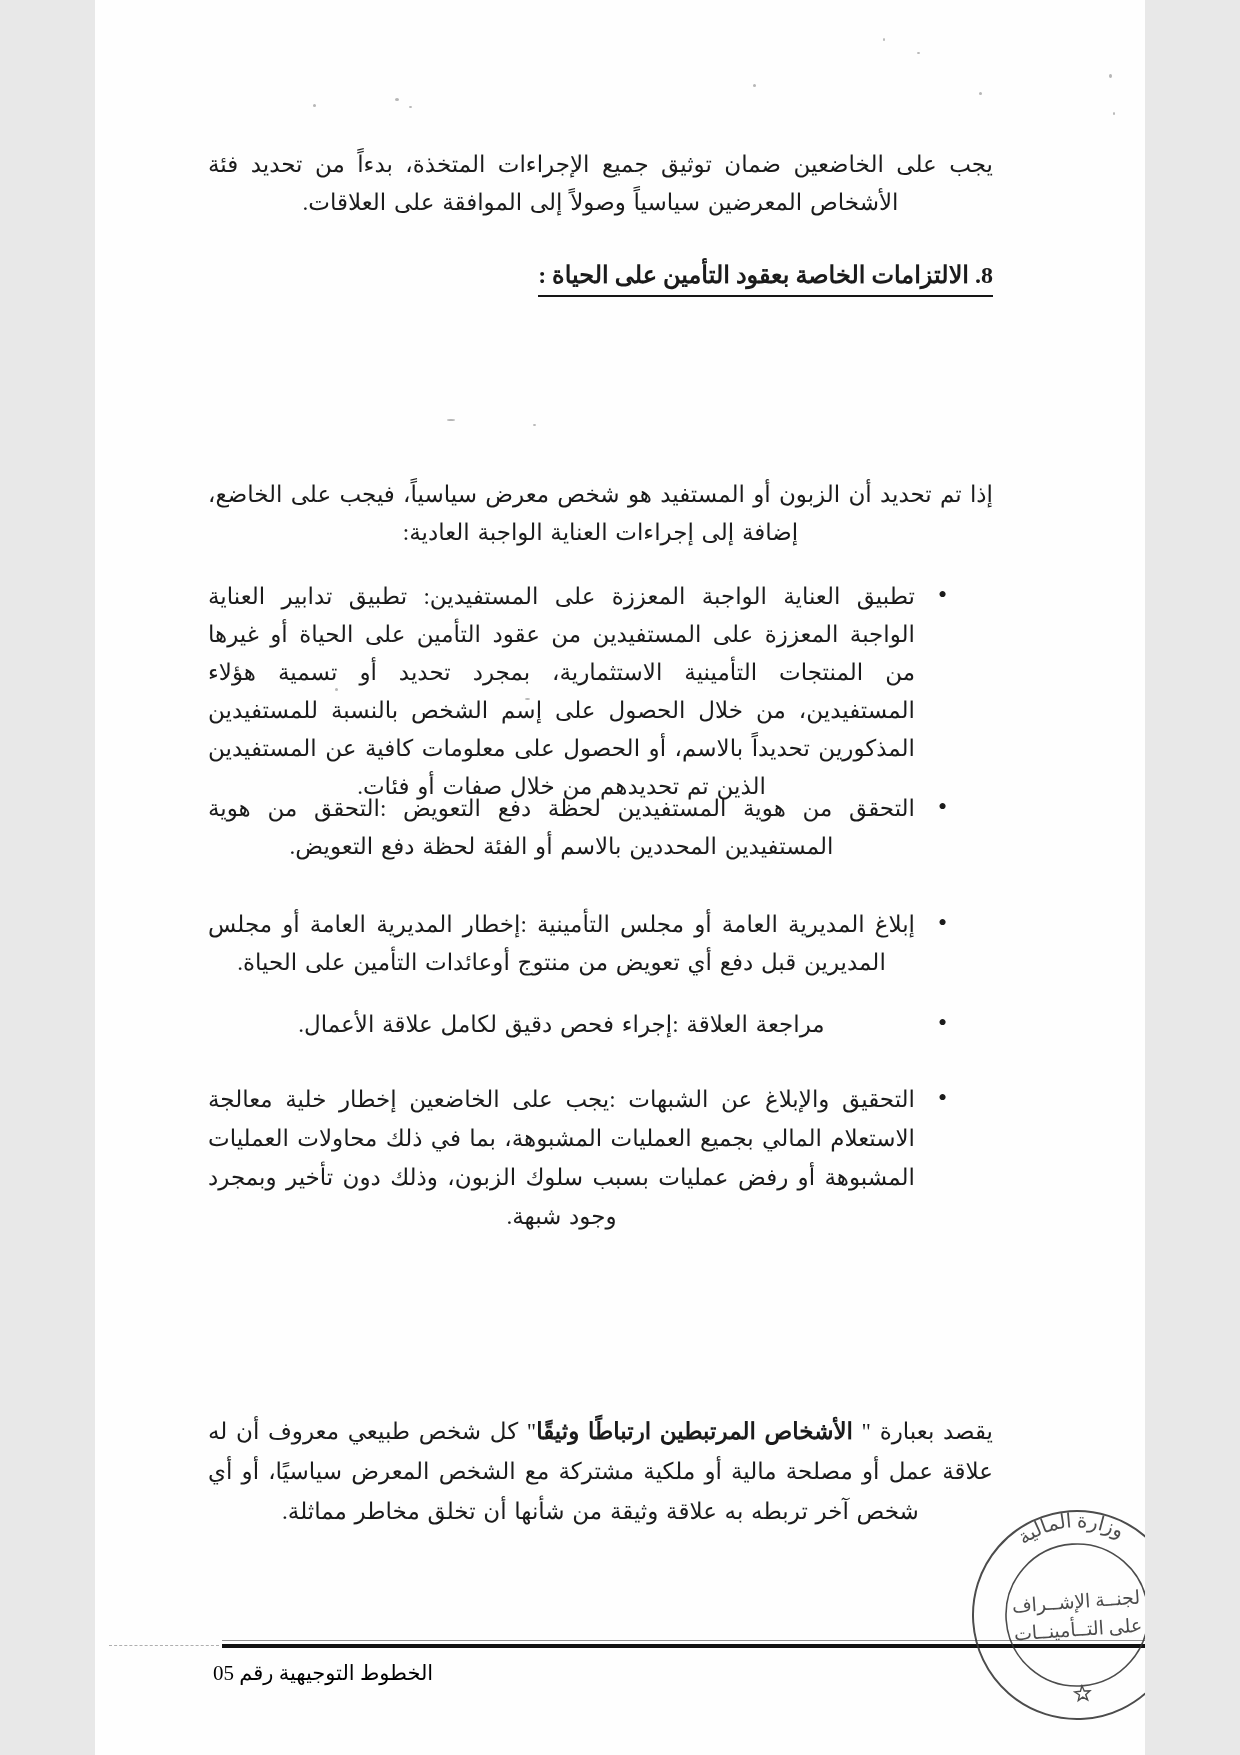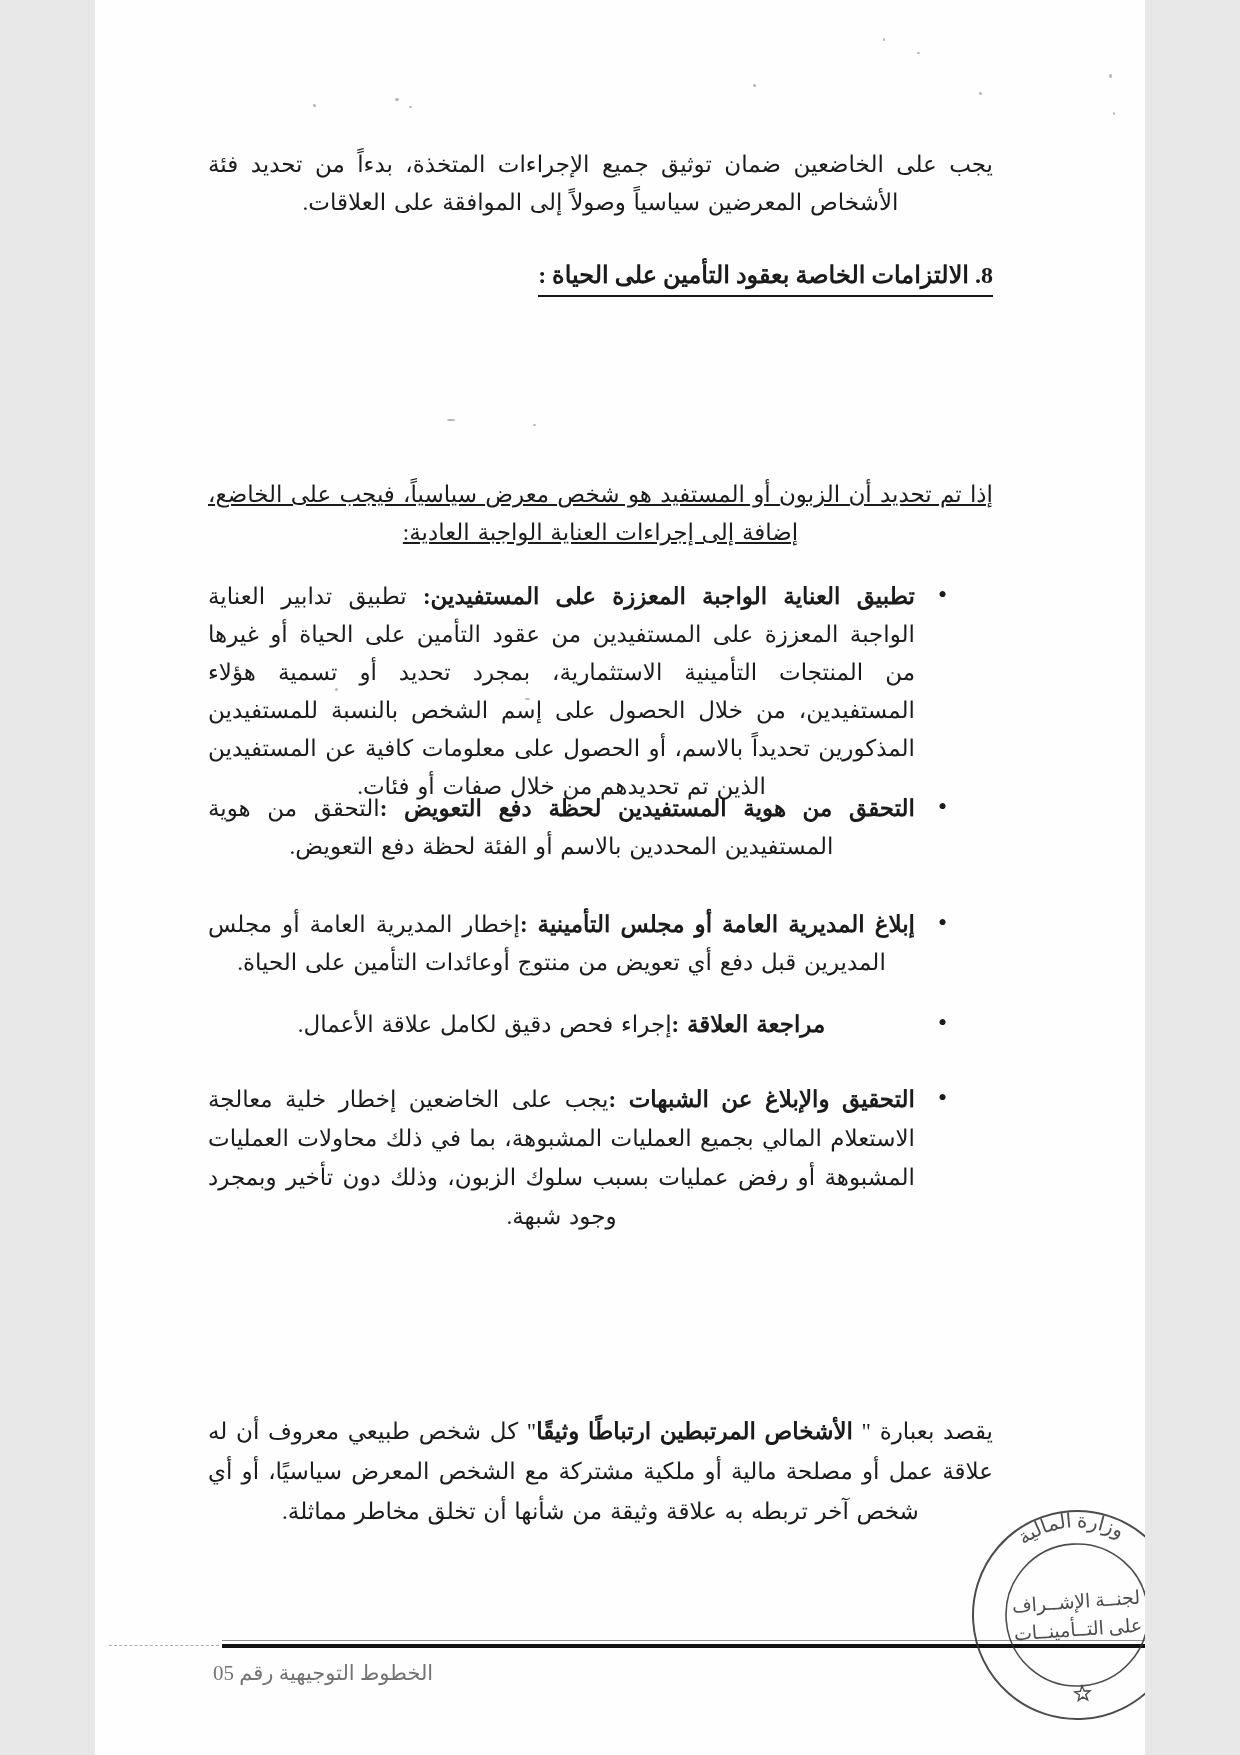--- a/index.html
+++ b/index.html
@@ -37,29 +37,29 @@
     font-size:23px;line-height:38px;
     text-align:justify;text-align-last:center;
     word-spacing:2px;
   }
   .bullet .marker{
     position:absolute;
     right:-32px;top:-2px;
     font-size:26px;
     text-align:right;
   }
-  .lead{font-weight:bold;}
+  .lead{font-weight:normal;}
   .term{font-weight:bold;}
   .footer-rule-main{position:absolute;left:127px;top:1644px;width:950px;height:4px;background:#111;}
   .footer-rule-ghost{position:absolute;left:127px;top:1640px;width:950px;height:1px;background:#8f8f8f;}
   .footer-rule-left{position:absolute;left:14px;top:1645px;width:110px;height:0;border-top:1px dashed #9c9c9c;opacity:.8;}
   .footer-rule-right{position:absolute;left:1079px;top:1646px;width:150px;height:1px;background:#bdbdbd;}
   .footer-label{
     position:absolute;left:118px;top:1656px;
-    font-size:21px;line-height:34px;color:#737373;
+    font-size:21px;line-height:34px;color:#000000;
     direction:rtl;
   }
   .page-number{
     position:absolute;left:1055px;top:1650px;
     font-size:24px;color:#1d1d1d;
   }
   .stamp{
     position:absolute;left:865px;top:1498px;
     width:234px;height:234px;
     transform:rotate(-4deg);
@@ -73,21 +73,21 @@
 
 <div class="page">
 
   <div class="blk" style="top:146px;">يجب على الخاضعين ضمان توثيق جميع الإجراءات المتخذة، بدءاً من تحديد فئة الأشخاص المعرضين سياسياً وصولاً إلى الموافقة على العلاقات.</div>
 
   <div class="heading-wrap" style="top:260px;">
     <span class="heading-txt">8. الالتزامات الخاصة بعقود التأمين على الحياة :</span>
   </div>
 
 
-  <div class="blk" style="top:476px;text-decoration:underline;">إذا تم تحديد أن الزبون أو المستفيد هو شخص معرض سياسياً، فيجب على الخاضع، إضافة إلى إجراءات العناية الواجبة العادية:</div>
+  <div class="blk" style="top:476px;">إذا تم تحديد أن الزبون أو المستفيد هو شخص معرض سياسياً، فيجب على الخاضع، إضافة إلى إجراءات العناية الواجبة العادية:</div>
 
   <div class="bullet" style="top:578px;">
     <span class="marker">•</span>
     <span class="lead">تطبيق العناية الواجبة المعززة على المستفيدين:</span><span> تطبيق تدابير العناية الواجبة المعززة على المستفيدين من عقود التأمين على الحياة أو غيرها من المنتجات التأمينية الاستثمارية، بمجرد تحديد أو تسمية هؤلاء المستفيدين، من خلال الحصول على إسم الشخص بالنسبة للمستفيدين المذكورين تحديداً بالاسم، أو الحصول على معلومات كافية عن المستفيدين الذين تم تحديدهم من خلال صفات أو فئات.</span>
   </div>
 
   <div class="bullet" style="top:790px;">
     <span class="marker">•</span>
     <span class="lead">التحقق من هوية المستفيدين لحظة دفع التعويض :</span><span>التحقق من هوية المستفيدين المحددين بالاسم أو الفئة لحظة دفع التعويض.</span>
   </div>

